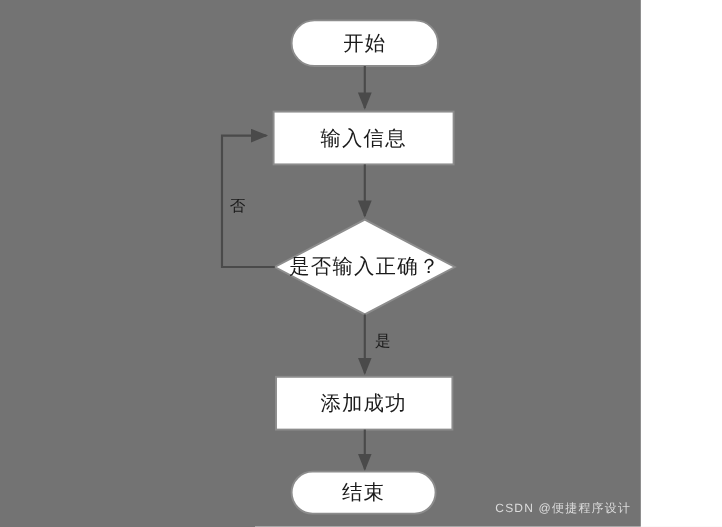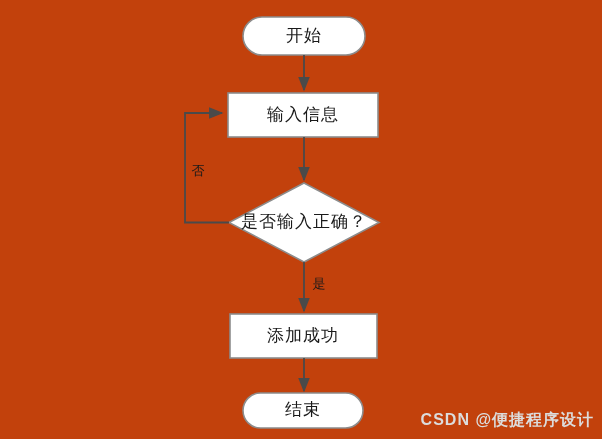--- a/index.html
+++ b/index.html
@@ -6,23 +6,23 @@
   html, body {
     margin: 0;
     padding: 0;
     background: #ffffff;
   }
   body {
     font-family: "Liberation Sans", "DejaVu Sans", sans-serif;
   }
   #canvas {
     position: relative;
-    width: 602px;
+    width: 534px;
     height: 439px;
-    background: #c2410c;
+    background: #737373;
     overflow: hidden;
   }
   #flow-svg {
     position: absolute;
     left: 0;
     top: 0;
     width: 602px;
     height: 439px;
   }
   .node-text {
@@ -48,26 +48,25 @@
   .connector {
     stroke: #4a4a4a;
     stroke-width: 1.8;
     fill: none;
   }
   .watermark {
     position: absolute;
     right: 8px;
     bottom: 8px;
     font-family: "Liberation Sans", "DejaVu Sans", sans-serif;
-    font-size: 16px;
+    font-size: 10px;
     color: #dcdcdc;
     letter-spacing: 1px;
     user-select: none;
     white-space: nowrap;
-    font-weight: bold;
   }
 </style>
 </head>
 <body>
 
 <div id="canvas">
 
   <svg id="flow-svg" viewBox="0 0 602 439">
     <defs>
       <marker id="arrowhead" markerWidth="9" markerHeight="9" refX="7.2" refY="3.2" orient="auto" markerUnits="strokeWidth">

